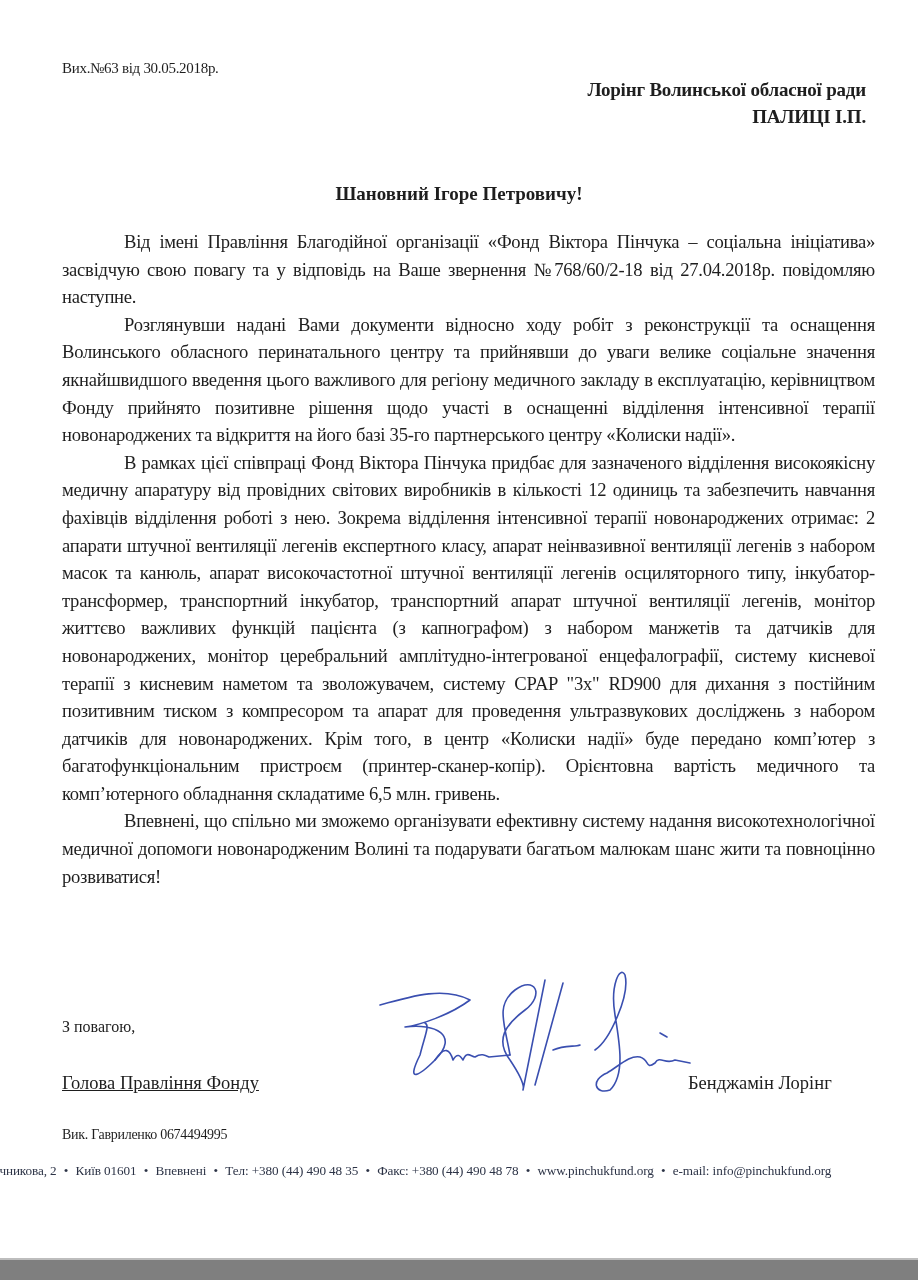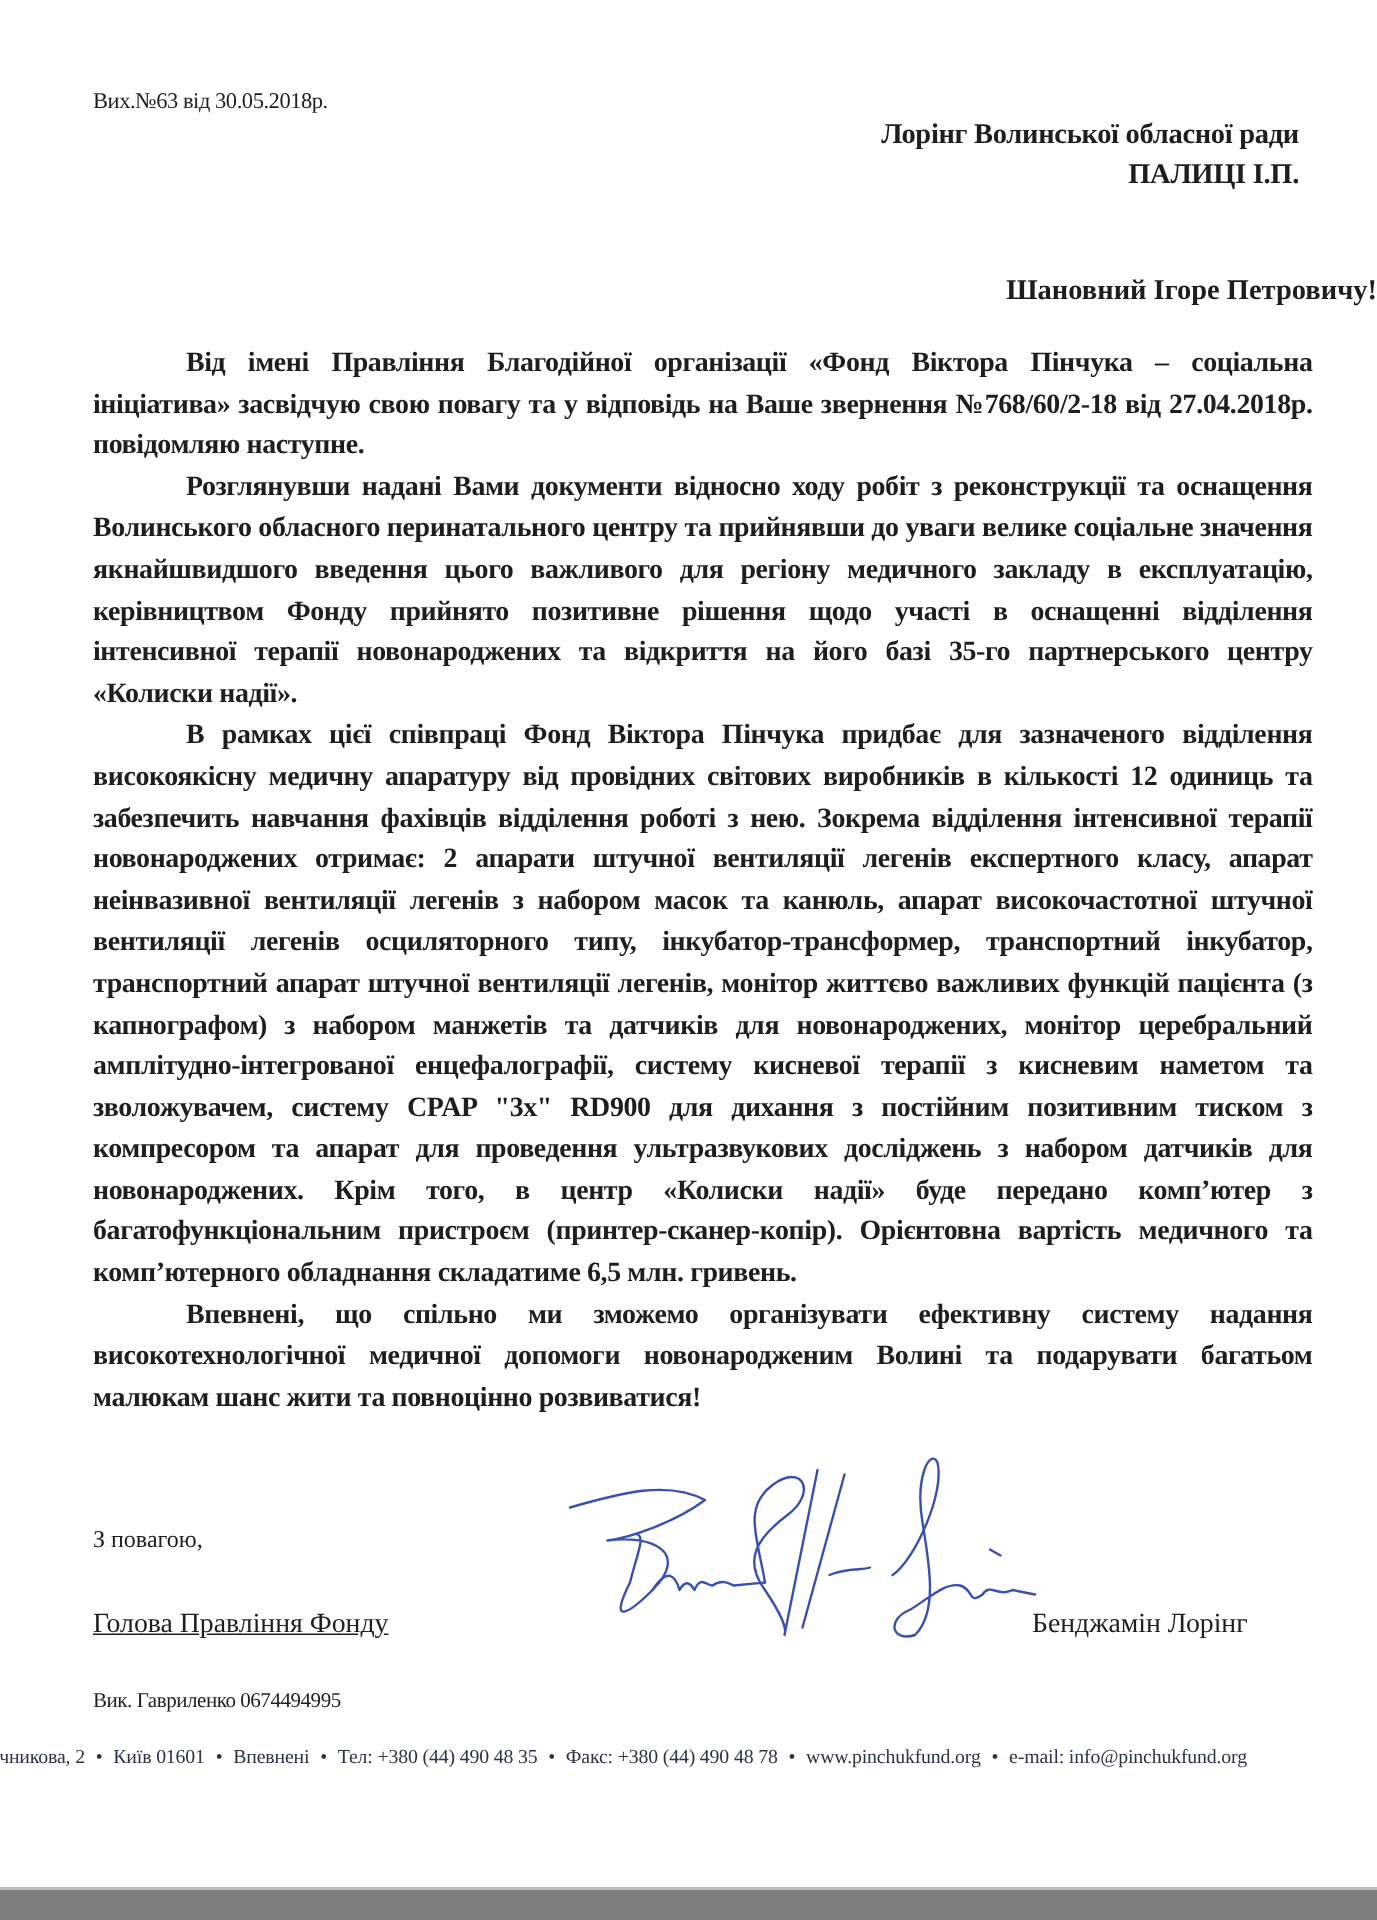--- a/index.html
+++ b/index.html
@@ -3,25 +3,25 @@
 <meta charset="utf-8">
 <style>
   html, body { margin:0; padding:0; }
   body {
     width:918px; height:1280px; background:#ffffff; position:relative; overflow:hidden;
     font-family:"Liberation Serif", "DejaVu Serif", serif; color:#1e1e1e;
   }
   .abs { position:absolute; }
   .outgoing { left:62px; top:36px; font-size:15px; letter-spacing:-0.3px;margin-top:24px; }
   .addressee { right:52px; top:76px; text-align:right; font-weight:bold; font-size:19px; line-height:27px; letter-spacing:-0.2px; }
-  .salutation { left:0; width:918px; top:183px; text-align:right; font-weight:bold; font-size:19px; }
+  .salutation { left:0; width:918px; top:183px; text-align:center; font-weight:bold; font-size:19px; }
   .body-text {
     left:62px; width:813px; top:228px; font-size:18.6px; line-height:27.6px; text-align:justify; letter-spacing:-0.25px;
   }
-  .body-text p { margin:0; text-indent:62px;font-weight:bold; }
+  .body-text p { margin:0; text-indent:62px; }
   .closing { left:62px; top:1018px; font-size:16px; }
   .position { left:62px; top:1073px; font-size:18.5px;text-decoration:underline; }
   .signer { left:688px; top:1073px; font-size:18.5px; }
   .executor { left:62px; top:1127px; font-size:14px; letter-spacing:-0.3px; }
   .footer {
     left:-6px; top:1163px; width:940px; font-size:13.2px; color:#2c3346; white-space:nowrap; letter-spacing:-0.1px;
   }
   .footer .sep { margin:0 4px; }
   .signature { left:375px; top:965px; width:320px; height:150px; }
   .bottom-bar { left:0; top:1258px; width:918px; height:22px; background:#7f7f7f; border-top:2px solid #bdbdbd; }

